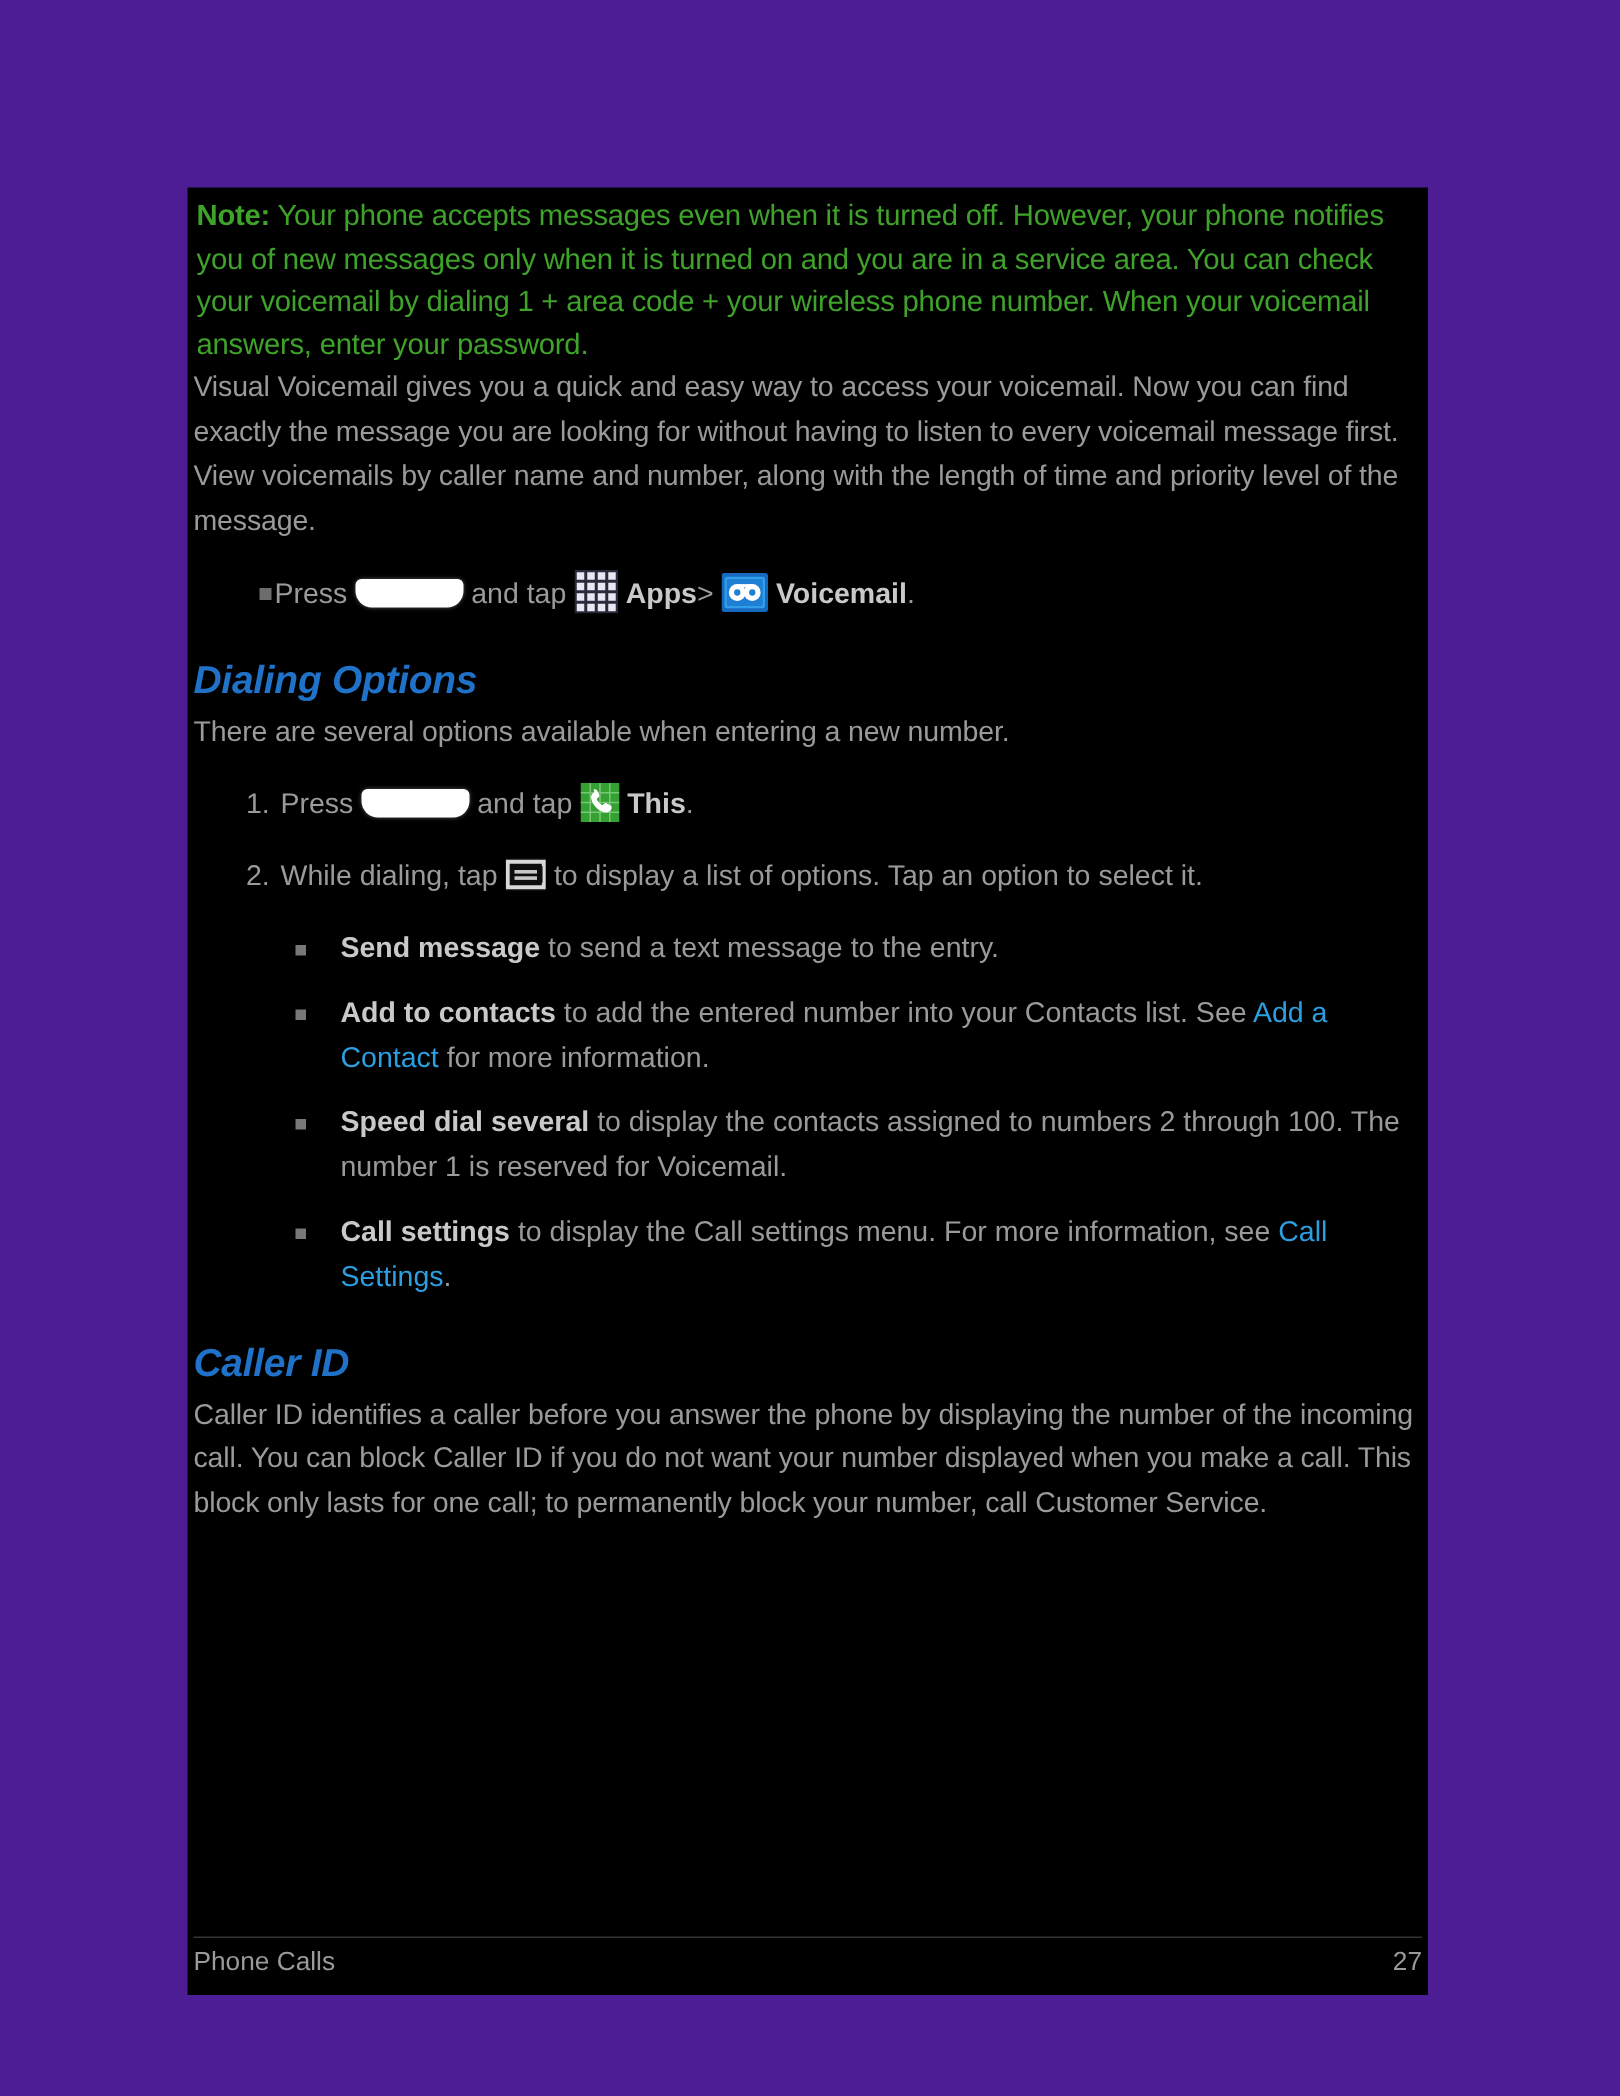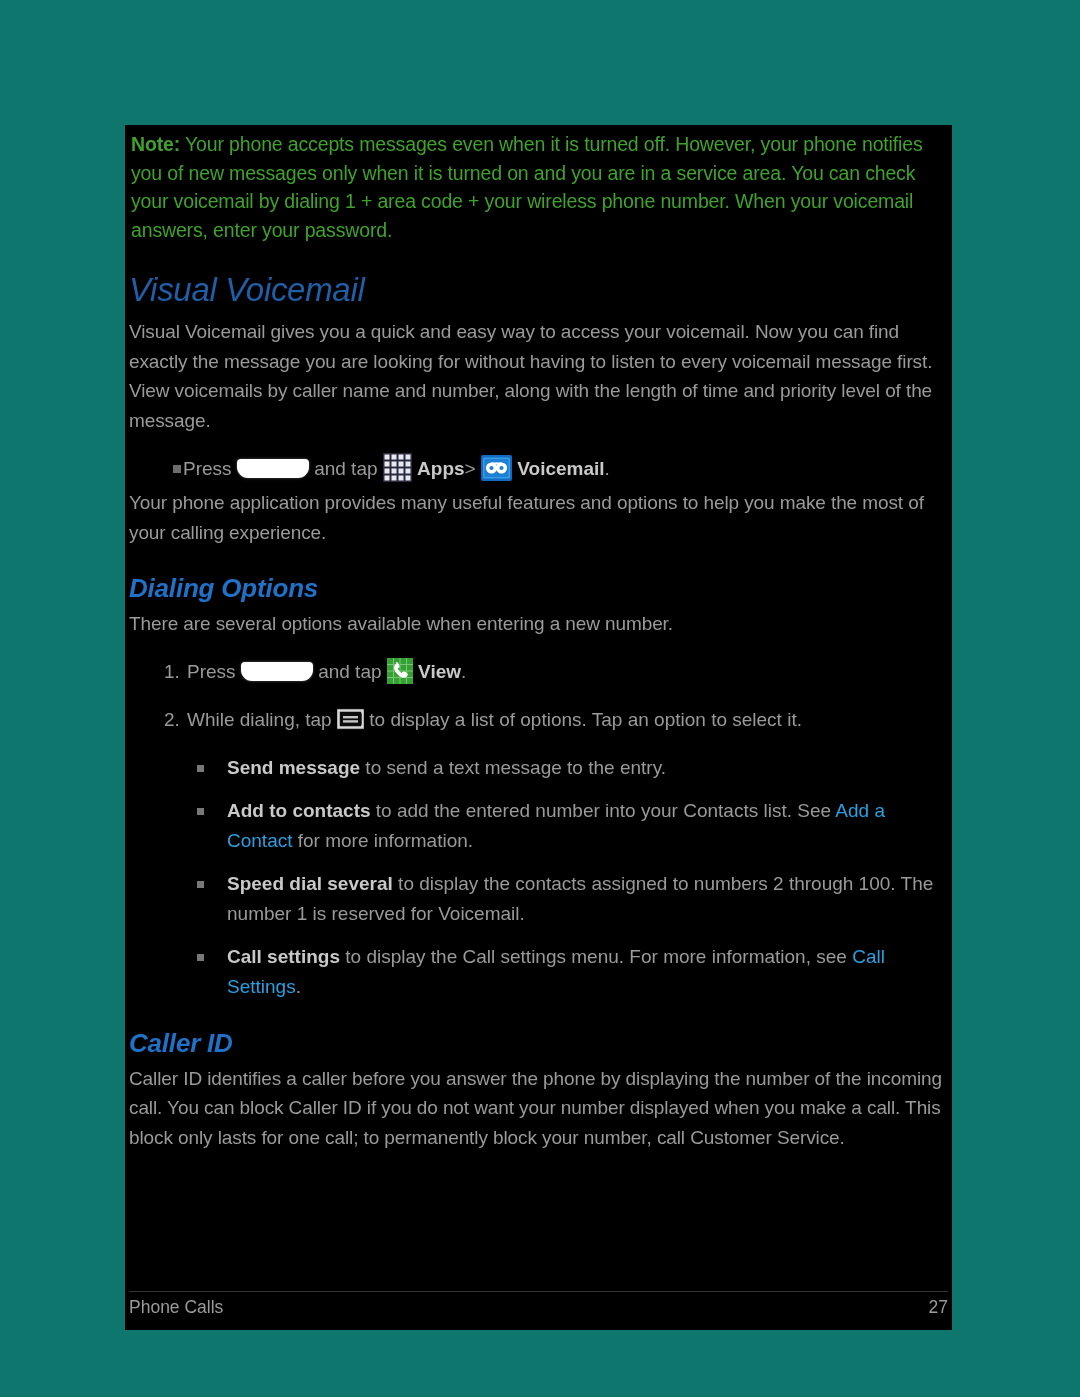--- a/index.html
+++ b/index.html
@@ -12,21 +12,21 @@
     height: 1397px;
     font-family: "Liberation Sans", sans-serif;
     position: relative;
     overflow: hidden;
   }
   #page {
     position: absolute;
     left: 0; top: 0;
     width: 1080px;
     height: 1397px;
-    background: #0f766e;
+    background: #4c1d95;
   }
   #sheet {
     position: absolute;
     left: 125px;
     top: 125px;
     width: 827px;
     height: 1205px;
     background: #000000;
     box-sizing: border-box;
     padding: 0;
@@ -218,21 +218,20 @@
 <body>
 
 <div id="page">
   <div id="sheet">
     <div class="inner">
 
       <div class="note">
         <b>Note:</b><span> Your phone accepts messages even when it is turned off. However, your phone notifies you of new messages only when it is turned on and you are in a service area. You can check your voicemail by dialing 1 + area code + your wireless phone number. When your voicemail answers, enter your password.</span>
       </div>
 
-      <h1 class="h-major">Visual Voicemail</h1>
       <p class="body">Visual Voicemail gives you a quick and easy way to access your voicemail. Now you can find exactly the message you are looking for without having to listen to every voicemail message first. View voicemails by caller name and number, along with the length of time and priority level of the message.</p>
 
       <ul class="sqlist">
         <li>
           <span class="bullet"></span>
           <span>Press</span>
           <span class="icon ico-home"></span>
           <span>and tap</span>
           <span class="icon ico-apps">
             <svg width="29" height="29" viewBox="0 0 29 29" xmlns="http://www.w3.org/2000/svg">
@@ -267,21 +266,20 @@
               <circle cx="20.5" cy="13" r="5.6" fill="#ffffff"></circle>
               <circle cx="10.5" cy="13" r="2.1" fill="#1f7fd4"></circle>
               <circle cx="20.5" cy="13" r="2.1" fill="#1f7fd4"></circle>
               <rect x="10.5" y="7.4" width="10" height="2.2" fill="#ffffff"></rect>
             </svg>
           </span>
           <span class="strong">Voicemail</span><span>.</span>
         </li>
       </ul>
 
-      <p class="body">Your phone application provides many useful features and options to help you make the most of your calling experience.</p>
 
       <h2 class="h-minor">Dialing Options</h2>
       <p class="body">There are several options available when entering a new number.</p>
 
       <ol class="steps">
         <li>
           <span class="num">1.</span>
           <span>Press</span>
           <span class="icon ico-home"></span>
           <span>and tap</span>
@@ -292,21 +290,21 @@
                 <line x1="6.5" y1="0" x2="6.5" y2="26"></line>
                   <line x1="13" y1="0" x2="13" y2="26"></line>
                   <line x1="19.5" y1="0" x2="19.5" y2="26"></line>
                 <line x1="0" y1="6.5" x2="26" y2="6.5"></line>
                   <line x1="0" y1="13" x2="26" y2="13"></line>
                   <line x1="0" y1="19.5" x2="26" y2="19.5"></line>
               </g>
               <path d="M8.8 4.4c1.2-.5 2.2 .2 2.6 1.1l1 2.2c.4 .9 .1 1.6-.6 2.1l-1 .7c.6 1.8 2 3.4 3.8 4.4l.8-.9c.6-.6 1.3-.8 2.1-.4l2.2 1.1c.9 .5 1.4 1.5 .9 2.6-.6 1.4-2 2.5-3.6 2.4-4.6-.3-9.6-5.4-10-10-.1-1.6 .8-3 2.2-3.6z" fill="#ffffff"></path>
             </svg>
           </span>
-          <span class="strong">View</span><span>.</span>
+          <span class="strong">This</span><span>.</span>
         </li>
         <li>
           <span class="num">2.</span>
           <span>While dialing, tap</span>
           <span class="icon ico-menu">
             <svg width="27" height="22" viewBox="0 0 27 22" xmlns="http://www.w3.org/2000/svg">
               <rect x="0" y="0" width="27" height="22" fill="#0d0d0d"></rect>
               <path d="M1.5 2.5 h24 v17 h-24 z" fill="none" stroke="#d9d9d9" stroke-width="2.6"></path>
               <rect x="6" y="8" width="15" height="2.4" fill="#c6c6c6"></rect>
               <rect x="6" y="12.2" width="15" height="2.4" fill="#c6c6c6"></rect>

